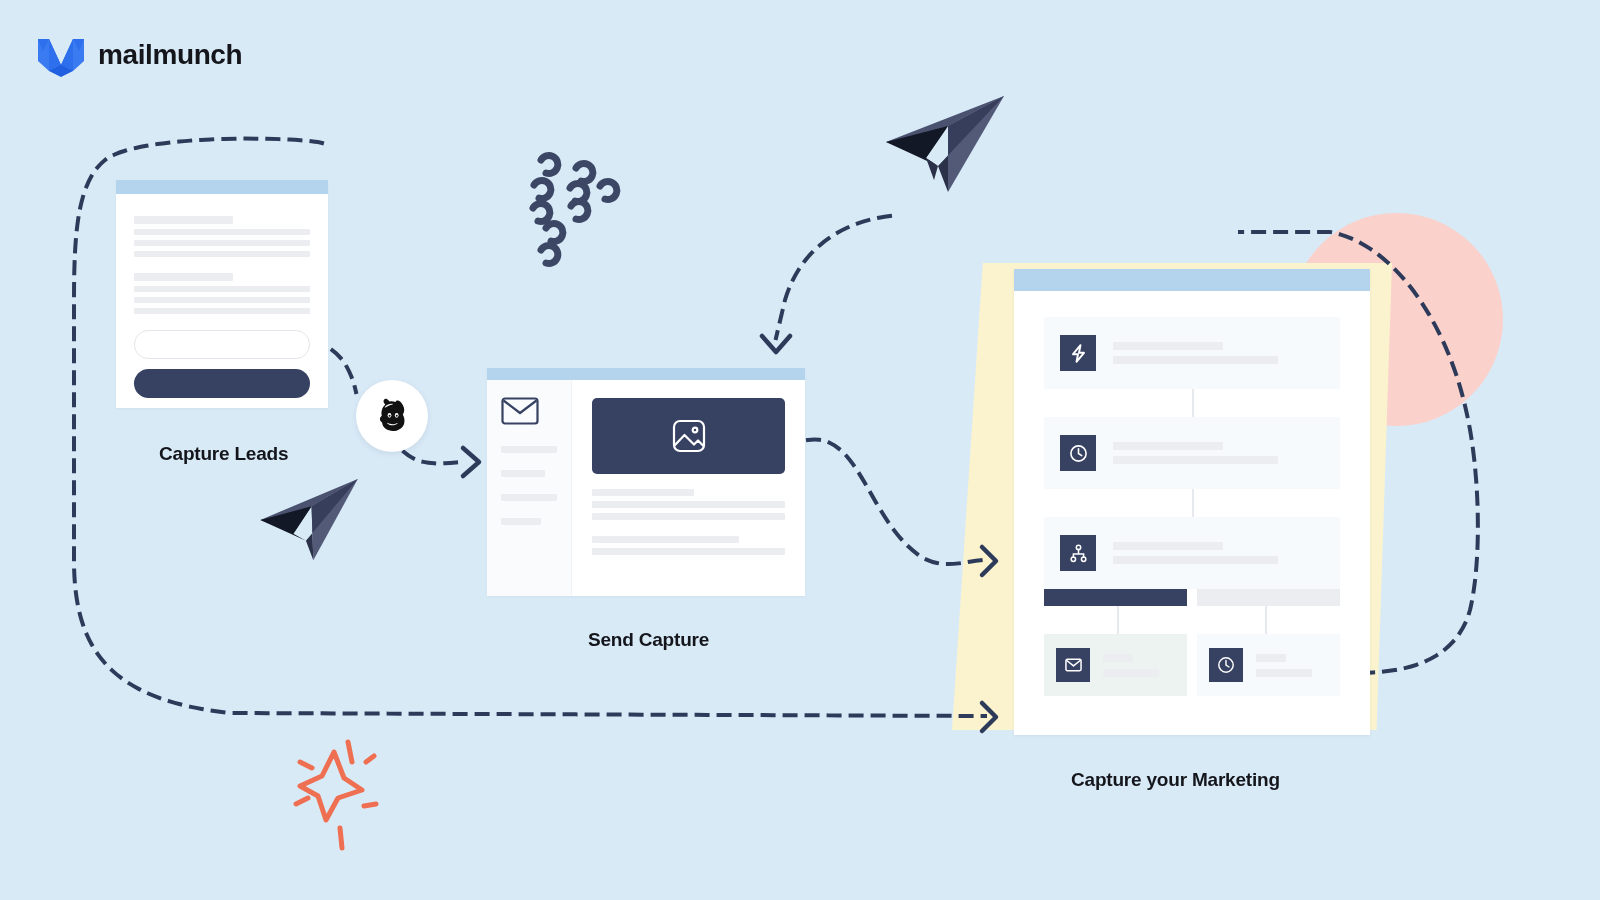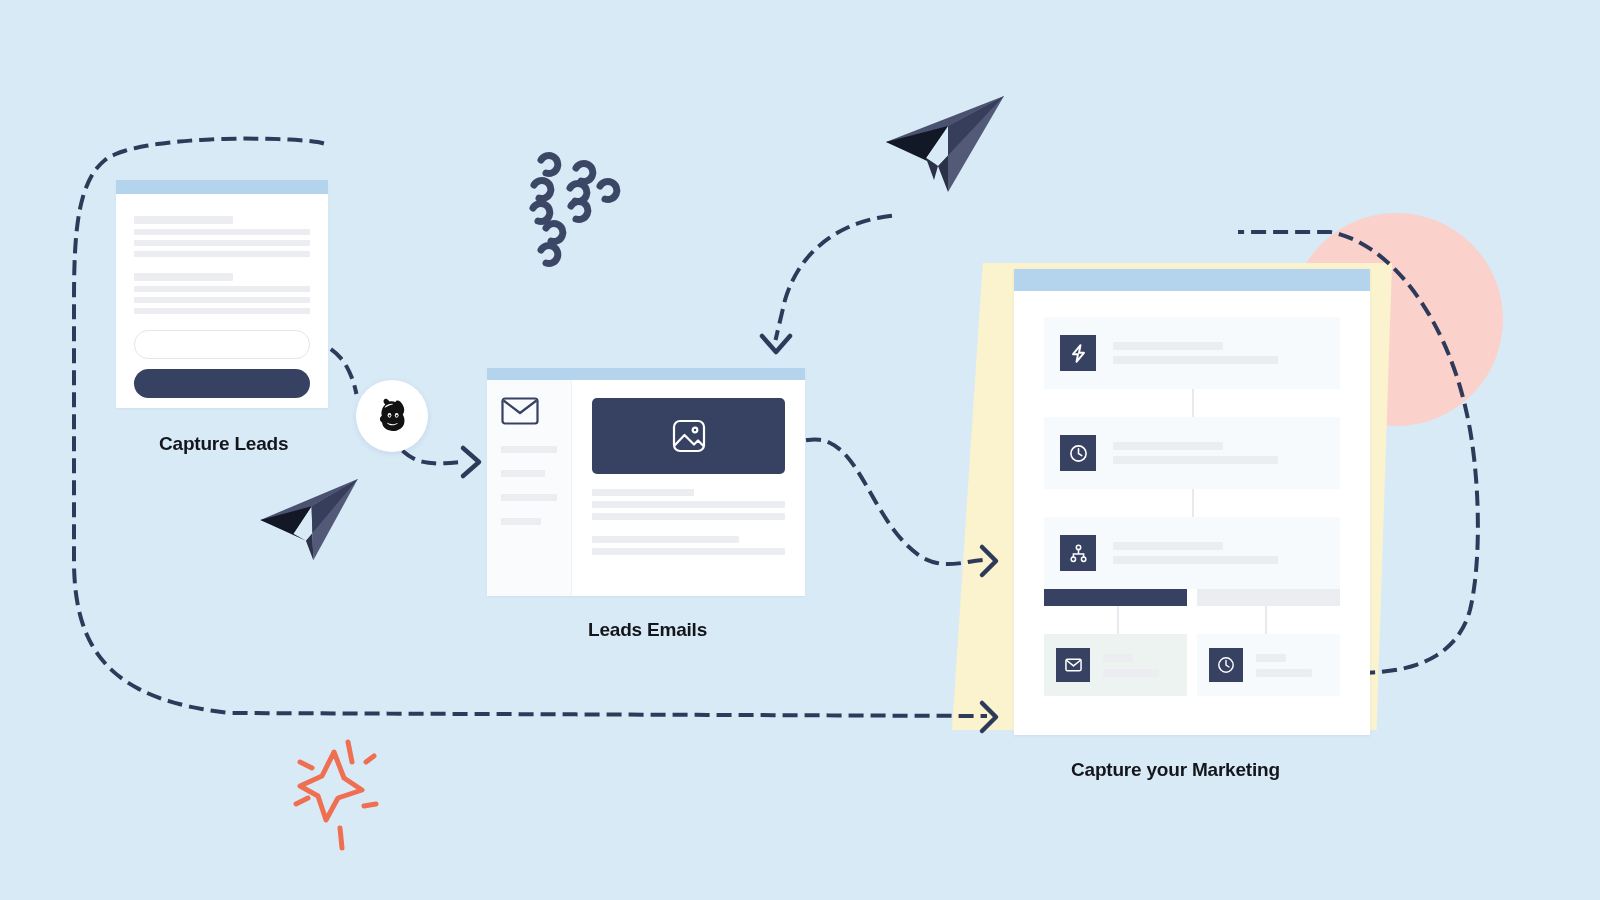--- a/index.html
+++ b/index.html
@@ -71,34 +71,47 @@
   .branch-conn .half i{display:block;width:1.5px;height:100%;background:#e6eaee;}
   .leaf{flex:1;display:flex;align-items:center;padding:14px 12px;box-sizing:border-box;}
   .leaf.a{background:#edf3f1;}
   .leaf.b{background:#f6fafd;}
   .leaf .tile{width:34px;height:34px;background:#374263;display:flex;align-items:center;justify-content:center;flex:0 0 34px;}
   .leaf .txt{margin-left:13px;flex:1;}
   .leaf .ln{height:8px;margin-bottom:7px;}
   .leaf .ln:last-child{margin-bottom:0;}
 
   
-  .caption{position:absolute;font-size:19px;font-weight:700;color:#14161c;white-space:nowrap;letter-spacing:-0.2px;}
+  .caption{position:absolute;font-size:19px;font-weight:700;color:#14161c;white-space:nowrap;letter-spacing:-0.2px;margin-top:10px;}
   #cap-capture{left:159px;top:433px;}
   #cap-send{left:588px;top:619px;}
   #cap-auto{left:1071px;top:759px;}
 
   svg{display:block;overflow:visible;}
   #flow{position:absolute;left:0;top:0;width:1600px;height:900px;pointer-events:none;}
   #decor{position:absolute;left:0;top:0;width:1600px;height:900px;pointer-events:none;}
 </style>
 </head>
 <body>
 
 <div id="stage">
 
+  <div class="logo-wrap">
+    <svg class="logo-mark" viewBox="0 0 50 44">
+      <polygon points="2,6 13,6 13,38 2,28" fill="#3B7BF2"></polygon>
+      <polygon points="13,6 25,32 25,44 13,38" fill="#1F5FE0"></polygon>
+      <polygon points="13,6 25,32 13,38" fill="#2D6FEC"></polygon>
+      <polygon points="25,32 37,6 37,38 25,44" fill="#1F5FE0"></polygon>
+      <polygon points="37,6 48,6 48,28 37,38" fill="#3B7BF2"></polygon>
+      <polygon points="25,32 37,6 37,38" fill="#2D6FEC"></polygon>
+      <polygon points="2,6 13,6 7,18" fill="#2D6FEC"></polygon>
+      <polygon points="37,6 48,6 43,18" fill="#2D6FEC"></polygon>
+    </svg>
+    <span class="logo-text">mailmunch</span>
+  </div>
 
   <div id="pink-circle"></div>
   <div id="auto-yellow"></div>
 
   <svg id="flow" viewBox="0 0 1600 900">
     <g fill="none" stroke="#2E3A59" stroke-width="4" stroke-linecap="square" stroke-dasharray="11 11">
 
       <path d="M322,143 C300,137 140,133 105,160 C78,182 74,230 74,300
                L74,560 C74,650 110,700 230,713 L985,716"></path>
 
@@ -221,21 +234,21 @@
         <div style="height:15px"></div>
         <div class="ln" style="width:53%"></div>
         <div class="ln" style="width:100%"></div>
         <div class="ln" style="width:100%"></div>
         <div style="height:11px"></div>
         <div class="ln" style="width:76%"></div>
         <div class="ln" style="width:100%"></div>
       </div>
     </div>
   </div>
-  <div class="caption" id="cap-send">Leads Emails</div>
+  <div class="caption" id="cap-send">Send Capture</div>
 
   <div class="card" id="card-auto">
     <div class="card-bar"></div>
     <div class="auto-body">
 
       <div class="step">
         <div class="tile">
           <svg width="17" height="19" viewBox="0 0 17 19" fill="none" stroke="#fff" stroke-width="1.9" stroke-linejoin="round">
             <path d="M10.5 1.2 L3 10.2 H8 L6.5 17.8 L14 8.8 H9 Z"></path>
           </svg>

